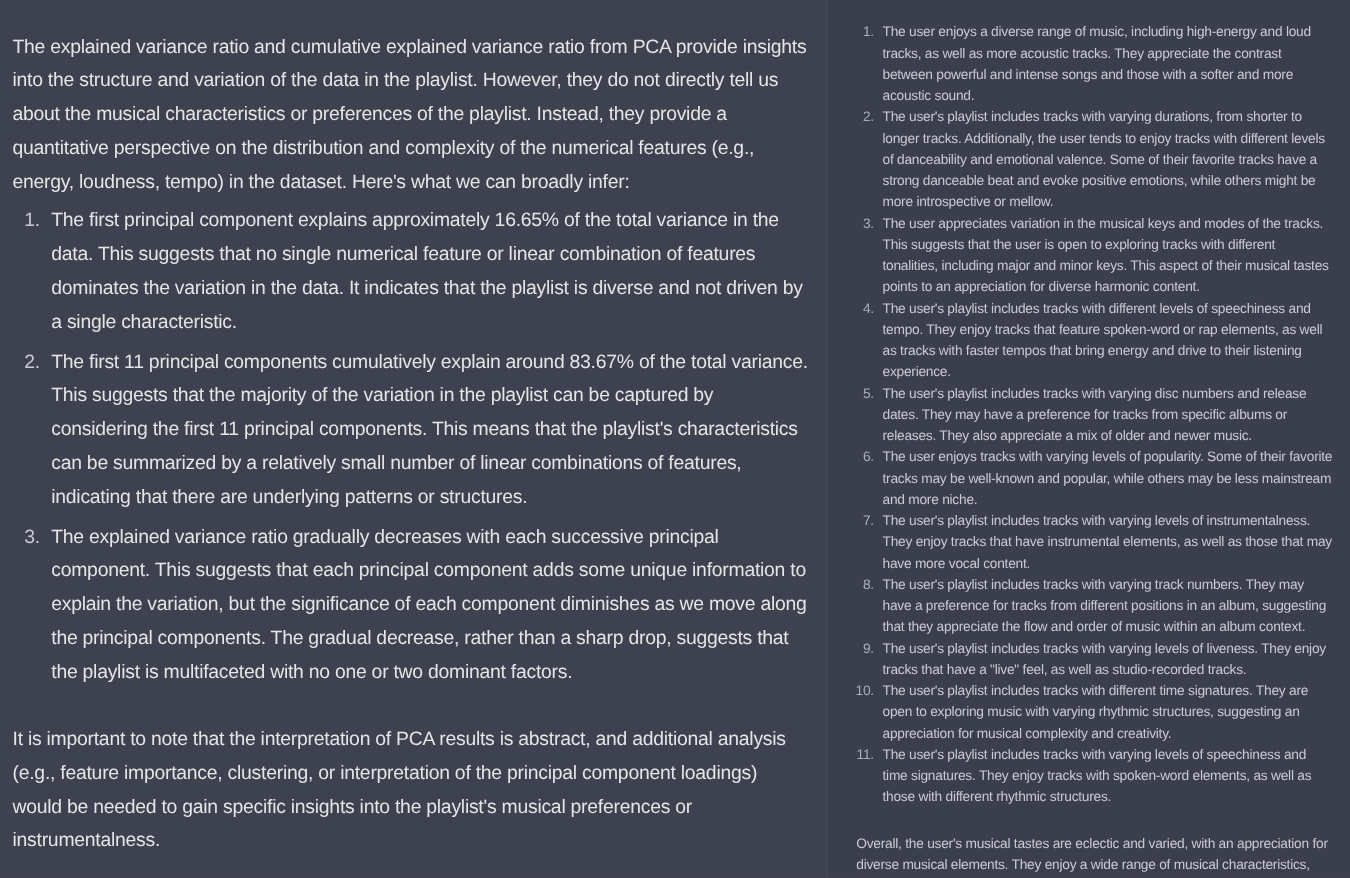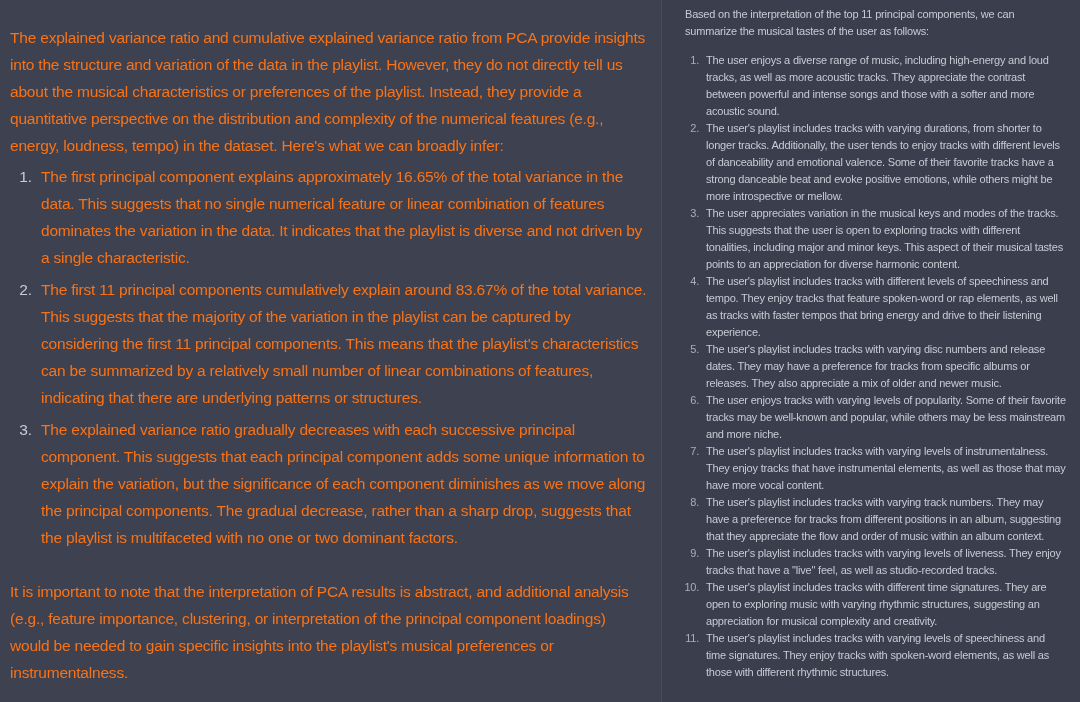--- a/index.html
+++ b/index.html
@@ -17,21 +17,21 @@
     display: flex;
     width: 1080px;
     height: 702px;
     box-sizing: border-box;
   }
   
   .left-panel {
     width: 661px;
     box-sizing: border-box;
     padding: 24px 12px 0 10px;
-    color: #f97316;
+    color: #e5e5e5;
     font-size: 15.5px;
     line-height: 27px;
     letter-spacing: -0.2px;
   }
   .left-panel p { margin: 0; }
   .left-panel ol {
     margin: 4px 0 27px 0;
     padding-left: 26px;
   }
   .left-panel li {
@@ -72,21 +72,20 @@
     <p>The explained variance ratio and cumulative explained variance ratio from PCA provide insights into the structure and variation of the data in the playlist. However, they do not directly tell us about the musical characteristics or preferences of the playlist. Instead, they provide a quantitative perspective on the distribution and complexity of the numerical features (e.g., energy, loudness, tempo) in the dataset. Here's what we can broadly infer:</p>
     <ol>
         <li>The first principal component explains approximately 16.65% of the total variance in the data. This suggests that no single numerical feature or linear combination of features dominates the variation in the data. It indicates that the playlist is diverse and not driven by a single characteristic.</li>
         <li>The first 11 principal components cumulatively explain around 83.67% of the total variance. This suggests that the majority of the variation in the playlist can be captured by considering the first 11 principal components. This means that the playlist's characteristics can be summarized by a relatively small number of linear combinations of features, indicating that there are underlying patterns or structures.</li>
         <li>The explained variance ratio gradually decreases with each successive principal component. This suggests that each principal component adds some unique information to explain the variation, but the significance of each component diminishes as we move along the principal components. The gradual decrease, rather than a sharp drop, suggests that the playlist is multifaceted with no one or two dominant factors.</li>
       </ol>
     <p class="outro">It is important to note that the interpretation of PCA results is abstract, and additional analysis (e.g., feature importance, clustering, or interpretation of the principal component loadings) would be needed to gain specific insights into the playlist's musical preferences or instrumentalness.</p>
   </section>
 
   <aside class="right-panel">
-    <p>Based on the interpretation of the top 11 principal components, we can summarize the musical tastes of the user as follows:</p>
     <ol>
         <li>The user enjoys a diverse range of music, including high-energy and loud tracks, as well as more acoustic tracks. They appreciate the contrast between powerful and intense songs and those with a softer and more acoustic sound.</li>
         <li>The user's playlist includes tracks with varying durations, from shorter to longer tracks. Additionally, the user tends to enjoy tracks with different levels of danceability and emotional valence. Some of their favorite tracks have a strong danceable beat and evoke positive emotions, while others might be more introspective or mellow.</li>
         <li>The user appreciates variation in the musical keys and modes of the tracks. This suggests that the user is open to exploring tracks with different tonalities, including major and minor keys. This aspect of their musical tastes points to an appreciation for diverse harmonic content.</li>
         <li>The user's playlist includes tracks with different levels of speechiness and tempo. They enjoy tracks that feature spoken-word or rap elements, as well as tracks with faster tempos that bring energy and drive to their listening experience.</li>
         <li>The user's playlist includes tracks with varying disc numbers and release dates. They may have a preference for tracks from specific albums or releases. They also appreciate a mix of older and newer music.</li>
         <li>The user enjoys tracks with varying levels of popularity. Some of their favorite tracks may be well-known and popular, while others may be less mainstream and more niche.</li>
         <li>The user's playlist includes tracks with varying levels of instrumentalness. They enjoy tracks that have instrumental elements, as well as those that may have more vocal content.</li>
         <li>The user's playlist includes tracks with varying track numbers. They may have a preference for tracks from different positions in an album, suggesting that they appreciate the flow and order of music within an album context.</li>
         <li>The user's playlist includes tracks with varying levels of liveness. They enjoy tracks that have a "live" feel, as well as studio-recorded tracks.</li>

